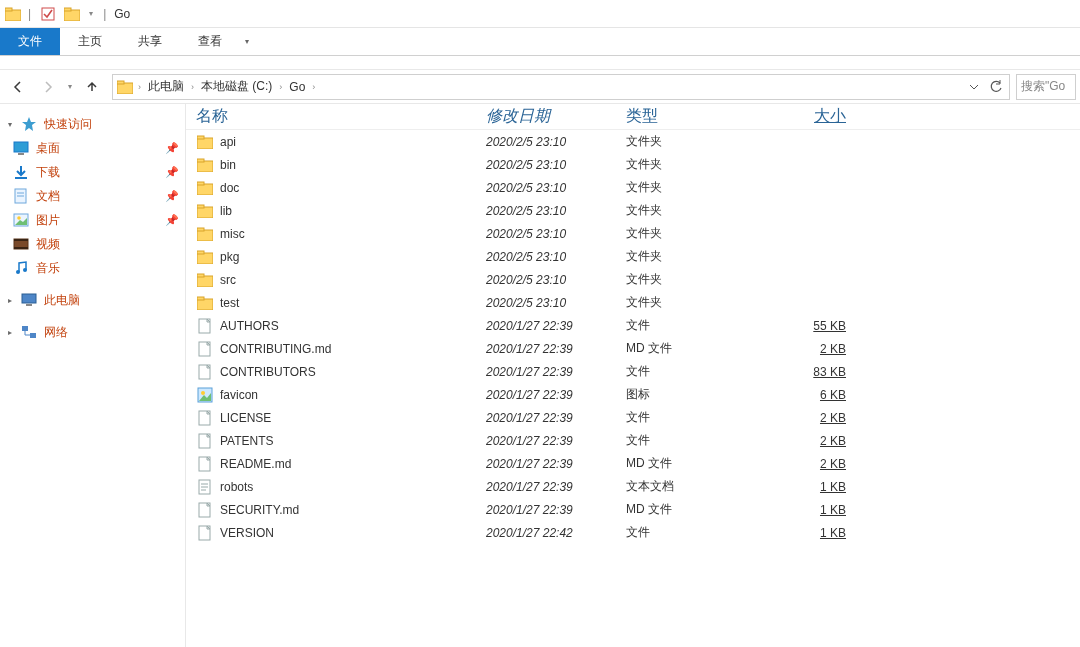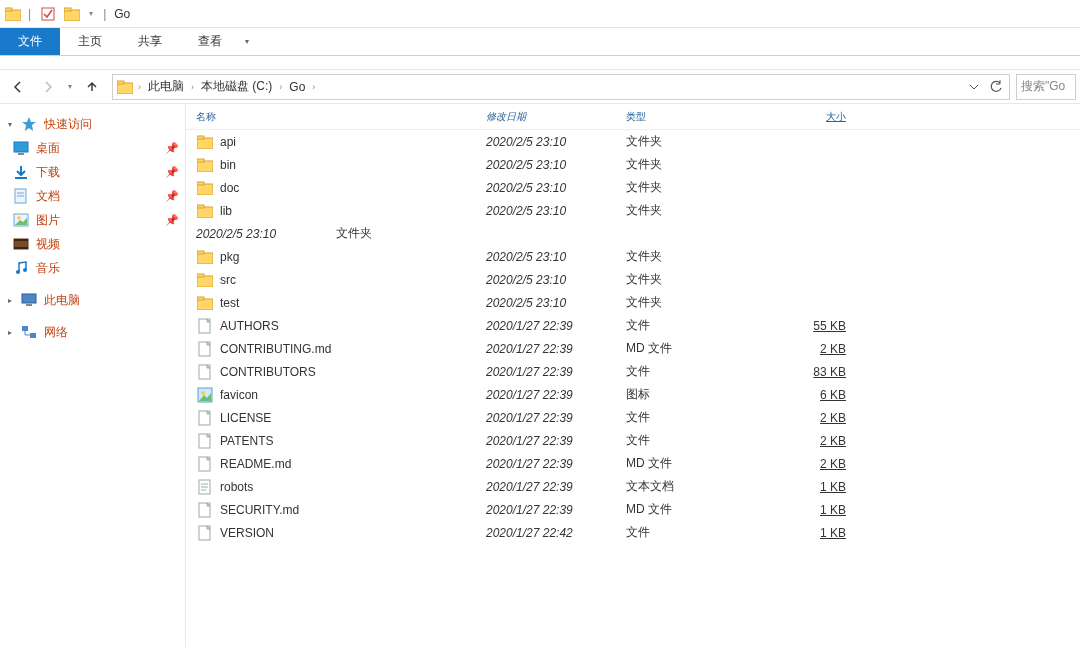--- a/index.html
+++ b/index.html
@@ -45,21 +45,21 @@
 .side-head, .side-item { display: flex; align-items: center; height: 24px; padding: 0 6px; gap: 6px; cursor: default; }
 .side-head .caret, .side-item .caret { width: 8px; color: #6a6a6a; font-size: 8px; text-align:center;}
 .side-item { padding-left: 12px; }
 .side-icon { width: 18px; height: 16px; display:flex; align-items:center; justify-content:center; }
 .side-label { flex: 1; white-space: nowrap; overflow: hidden; text-overflow: ellipsis; color:#c2410c;}
 .pin { color: #8a8a8a; font-size: 11px; }
 
 
 .filelist { flex: 1; overflow: auto; }
 .fl-header { display: flex; height: 26px; align-items: center; border-bottom: 1px solid #eee; color: #1a5fb4; padding-left: 10px; }
-.fl-header .col { font-size: 10px; color: #2a6496; }
+.fl-header .col { font-size: 16px; color: #2a6496; }
 .col-name { width: 290px; }
 .col-date { width: 140px; font-style: italic; }
 .col-type { width: 140px; }
 .col-size { width: 90px; text-align: right; padding-right: 10px; text-decoration: underline;}
 .fl-row { display: flex; height: 23px; align-items: center; padding-left: 10px; }
 .fl-row .cell { font-size: 12px; color: #333; white-space: nowrap; overflow: hidden; text-overflow: ellipsis; }
 .fl-row .file-icon { width: 18px; height: 16px; margin-right: 6px; display:flex; align-items:center; justify-content:center; flex-shrink:0;}
 .fl-row .iname { display:flex; align-items:center; }
 
 
@@ -333,20 +333,29 @@
                 <rect x="0" y="1" width="7" height="3" fill="#ffd667" stroke="#d9a42a"></rect>
               </svg>
             </span>
             <span>lib</span>
           </div>
           <div class="cell col-date">2020/2/5 23:10</div>
           <div class="cell col-type">文件夹</div>
           <div class="cell col-size"></div>
         </div>
         <div class="fl-row">
+          <div class="cell col-name iname">
+            <span class="file-icon">
+              <svg width="16" height="14">
+                <rect x="0" y="3" width="16" height="11" fill="#ffd667" stroke="#d9a42a"></rect>
+                <rect x="0" y="1" width="7" height="3" fill="#ffd667" stroke="#d9a42a"></rect>
+              </svg>
+            </span>
+            <span>misc</span>
+          </div>
           <div class="cell col-date">2020/2/5 23:10</div>
           <div class="cell col-type">文件夹</div>
           <div class="cell col-size"></div>
         </div>
         <div class="fl-row">
           <div class="cell col-name iname">
             <span class="file-icon">
               <svg width="16" height="14">
                 <rect x="0" y="3" width="16" height="11" fill="#ffd667" stroke="#d9a42a"></rect>
                 <rect x="0" y="1" width="7" height="3" fill="#ffd667" stroke="#d9a42a"></rect>

